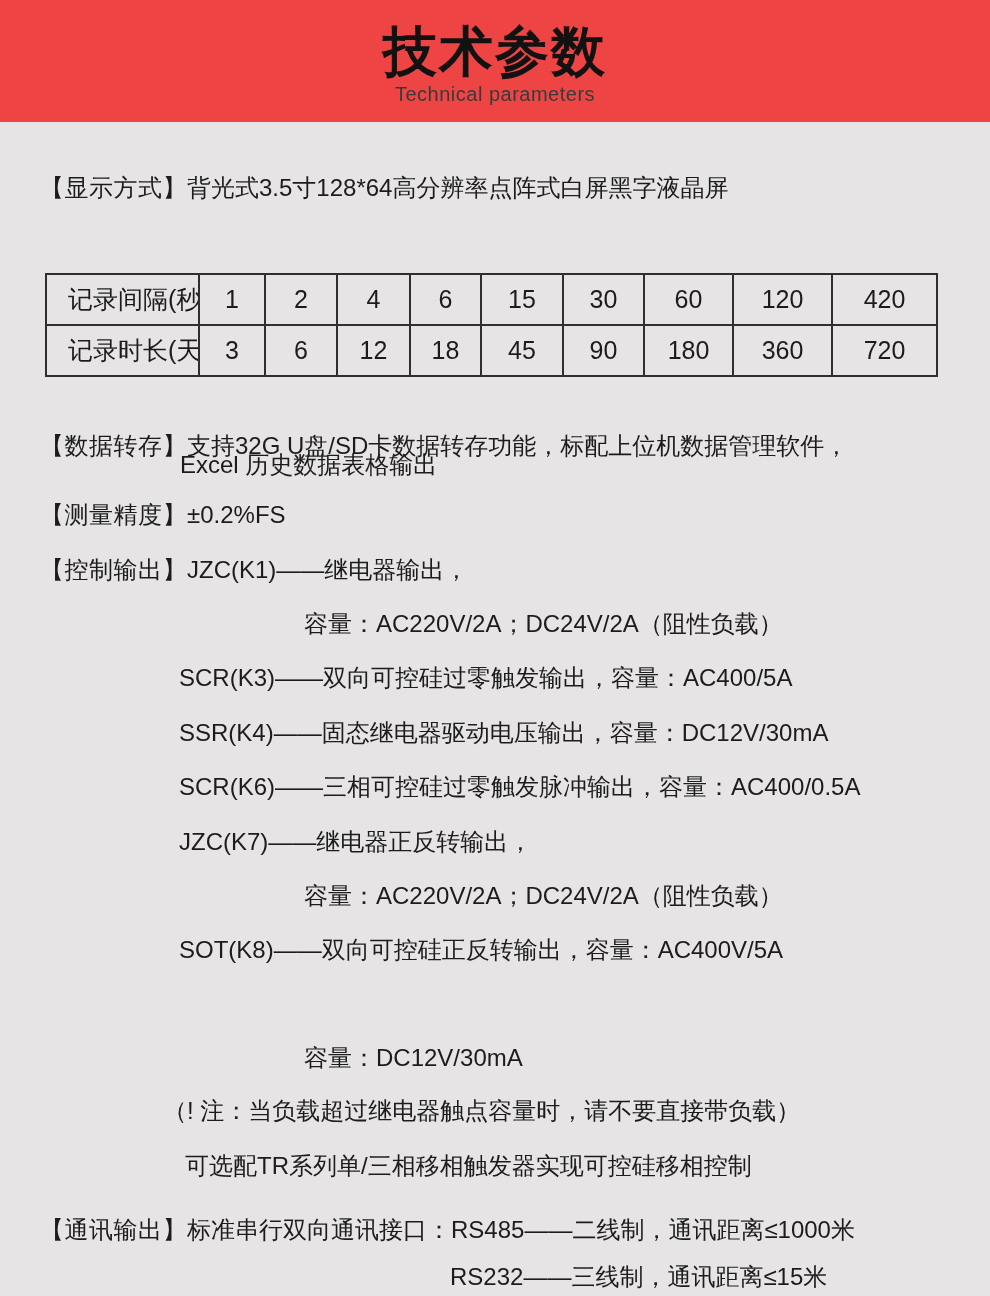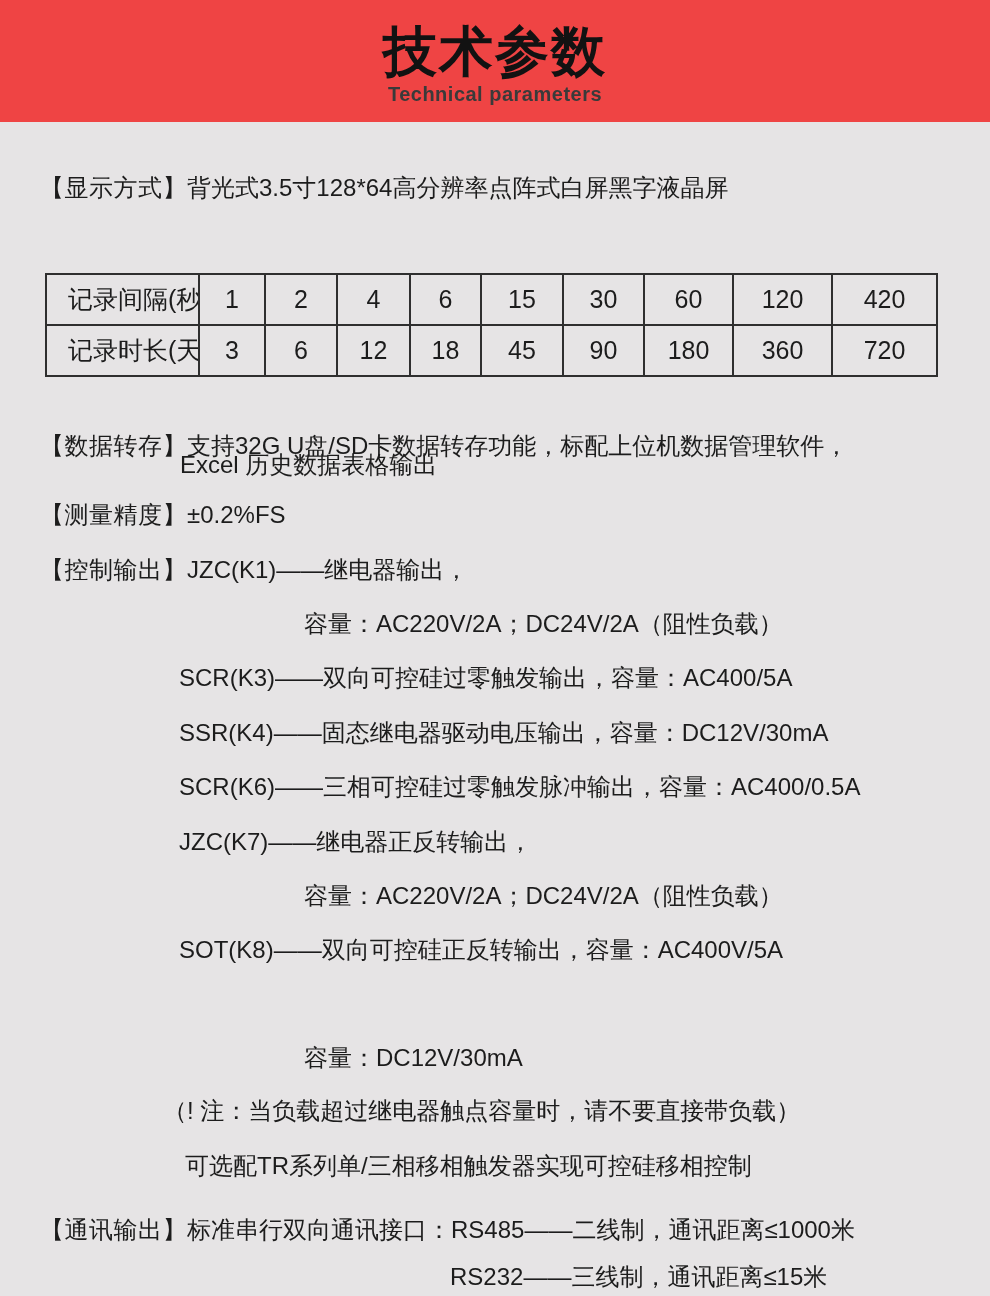--- a/index.html
+++ b/index.html
@@ -29,21 +29,21 @@
     font-size: 54px;
     font-weight: 700;
     line-height: 1.1;
     color: #121212;
     letter-spacing: 2px;
   }
   .page-subtitle {
     margin: 0;
     margin-top: 2px;
     font-size: 20px;
-    font-weight: 700;
+    font-weight: 400;
     color: #3a3a3a;
     letter-spacing: 0.5px;
   }
   .content {
     position: absolute;
     top: 122px; left: 0;
     width: 990px;
     height: 936px;
   }
   .line {

